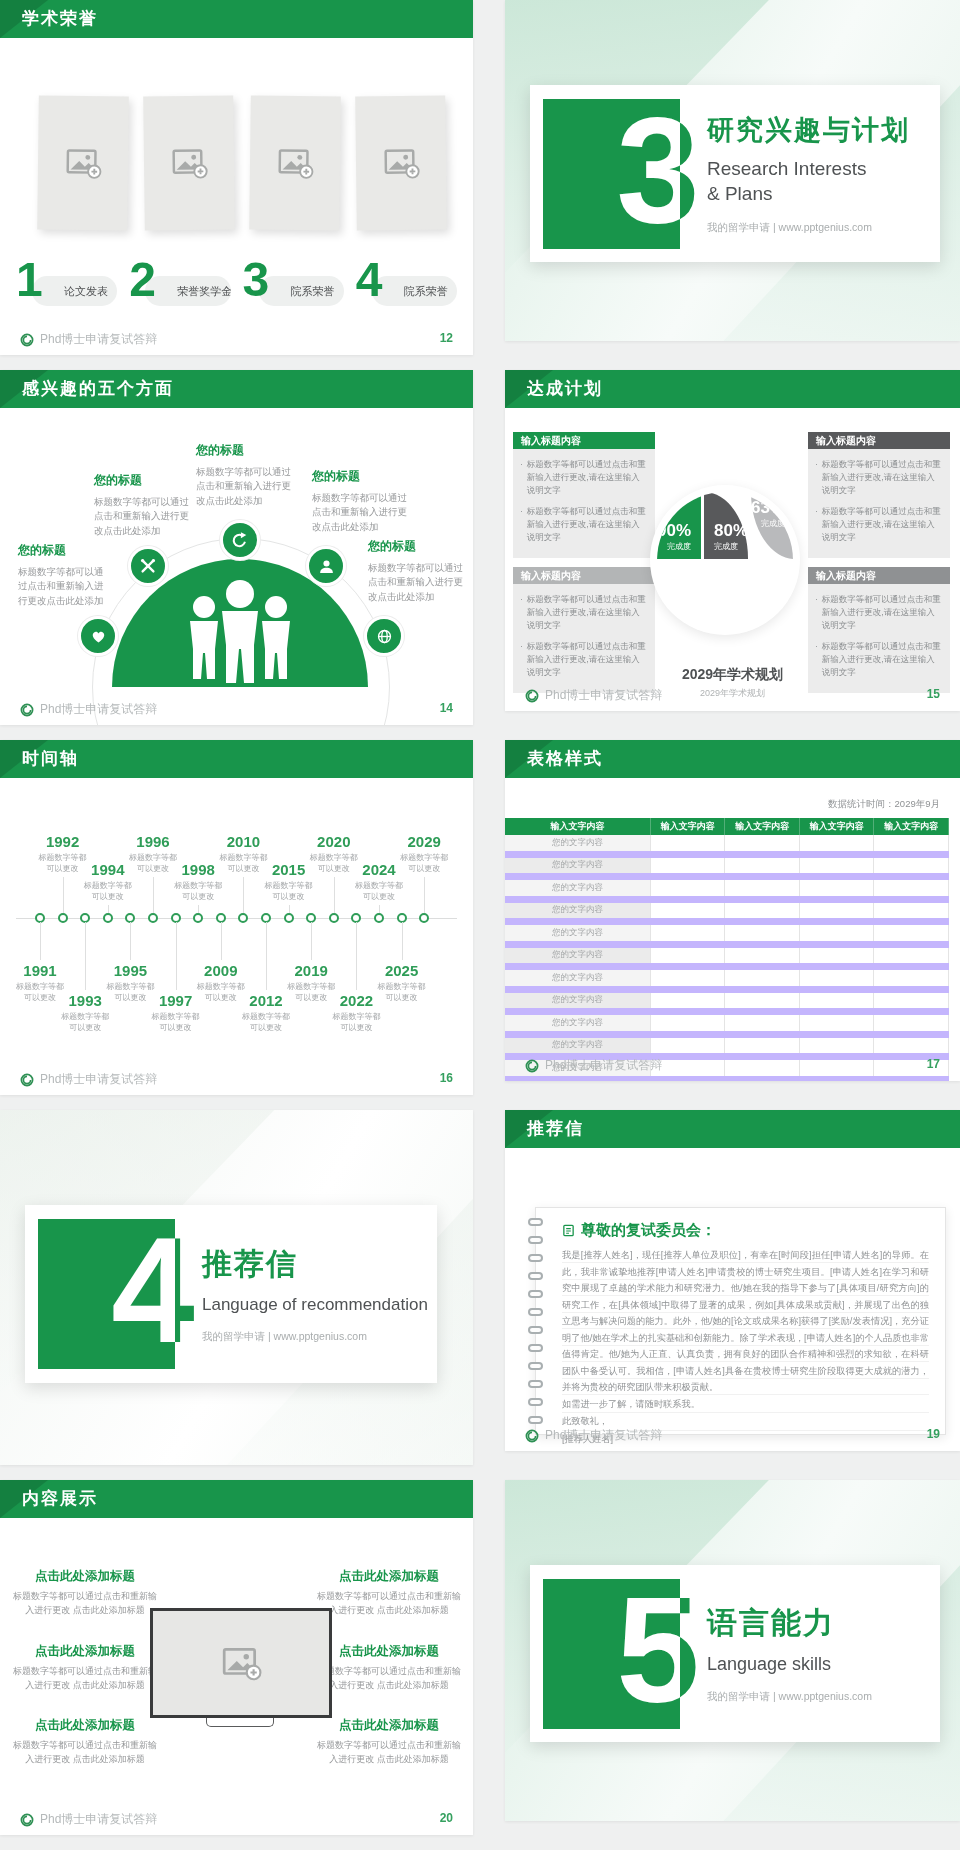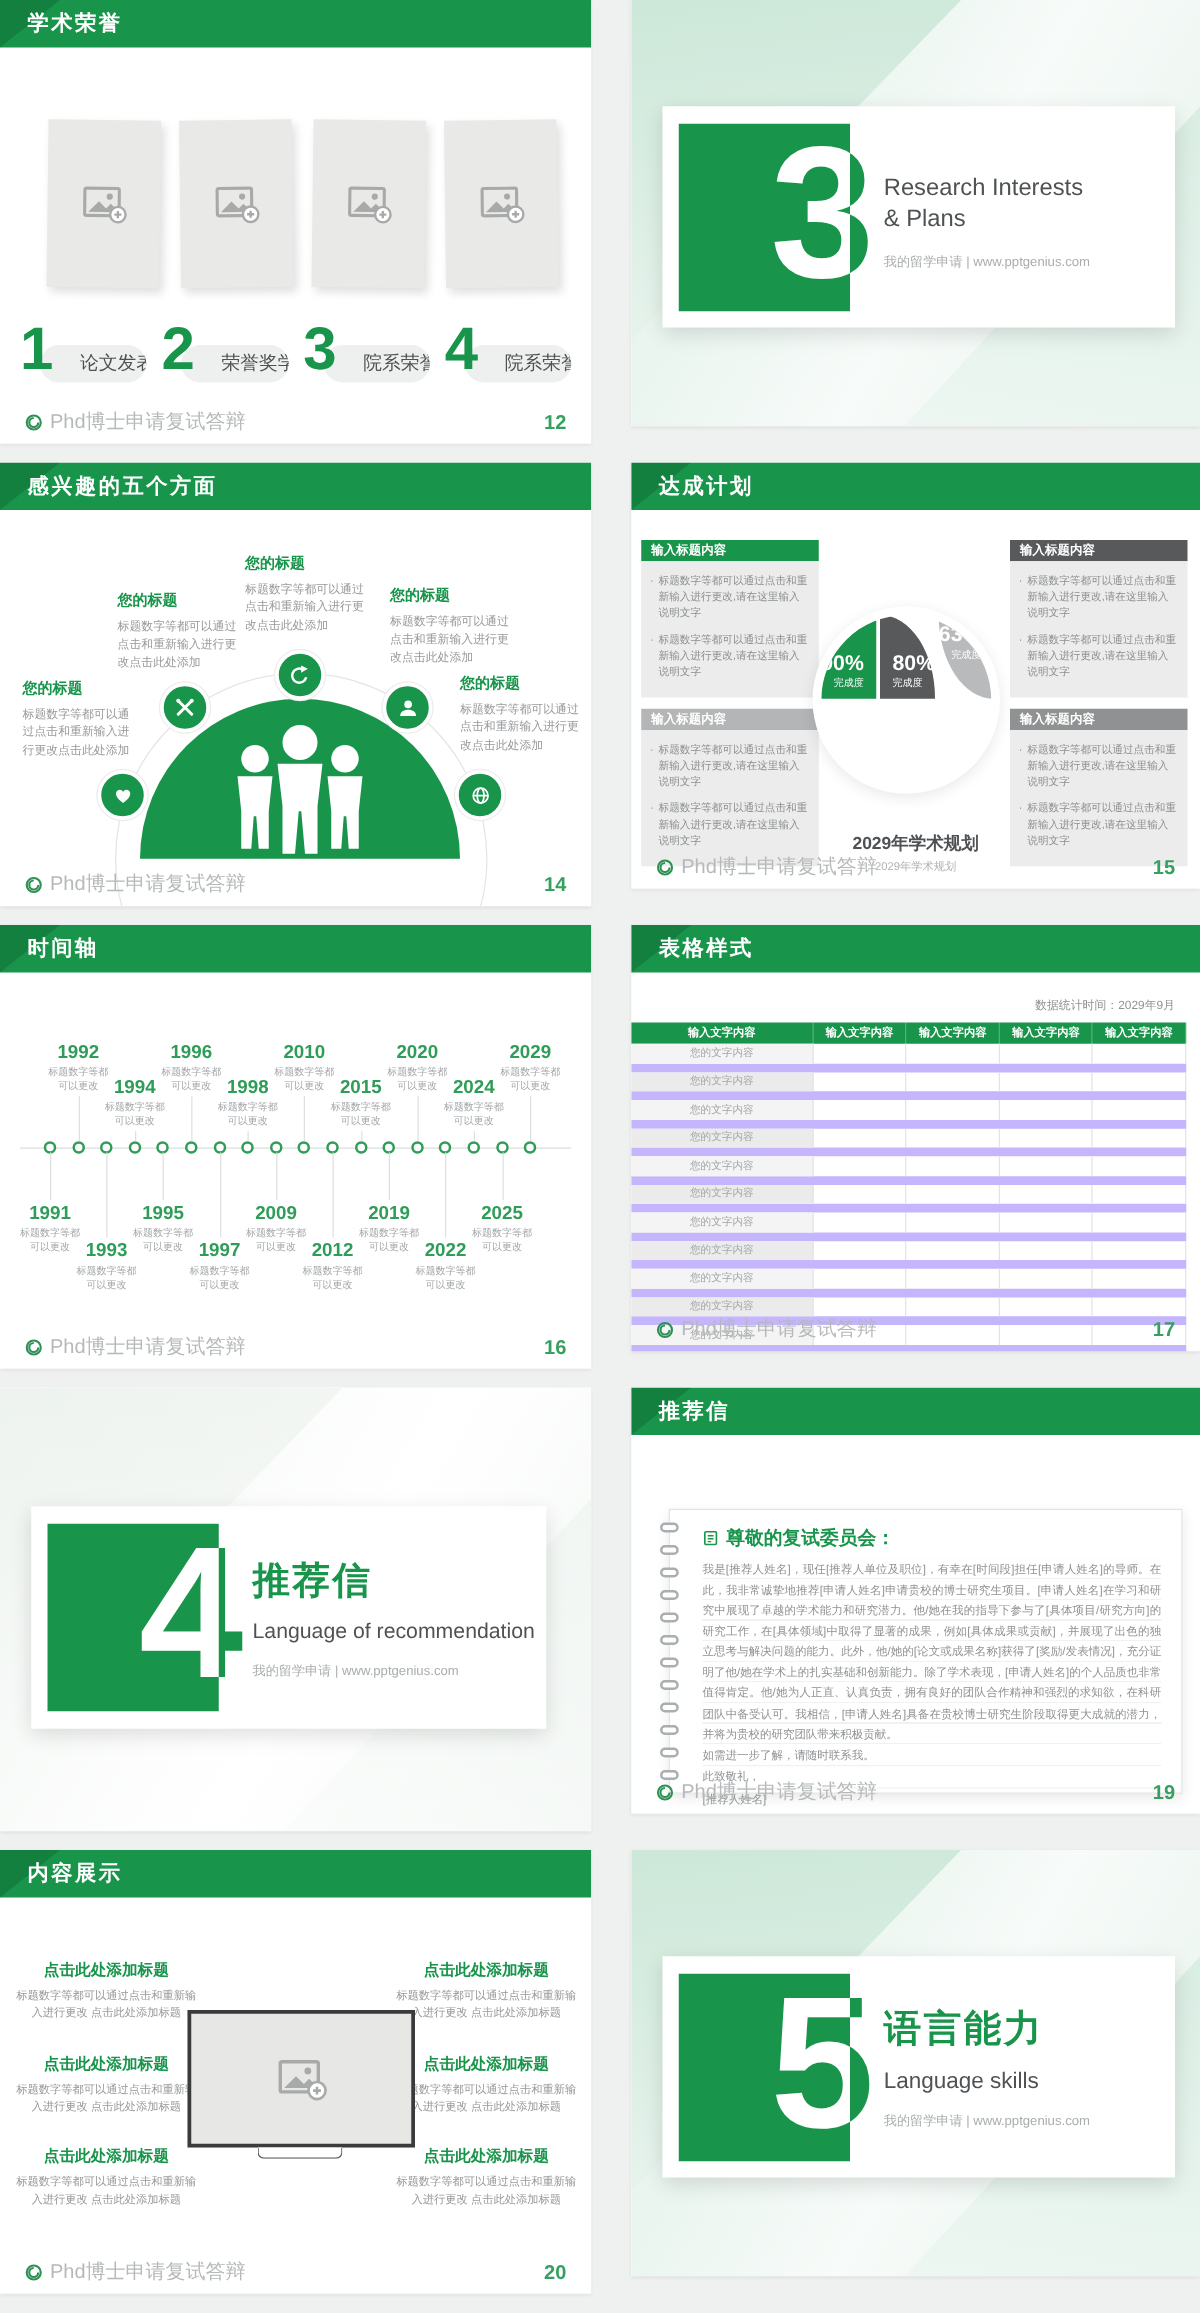--- a/index.html
+++ b/index.html
@@ -21,35 +21,35 @@
   #s21{left:505px;top:1480px;width:455px;height:341px;}
 
   
   .bar{position:relative;height:38px;background:#18954b;color:#fff;font-size:17px;font-weight:bold;
        line-height:38px;padding-left:22px;letter-spacing:2px;}
   .bar::before{content:"";position:absolute;left:0;top:0;width:0;height:0;
        border-top:38px solid rgba(0,0,0,.14);border-right:48px solid transparent;}
   .bar span{position:relative;}
 
   
-  .sfooter{position:absolute;left:20px;right:20px;bottom:7px;display:flex;align-items:flex-end;
-       justify-content:space-between;font-size:16px;color:#b5b9ba;}
+  .sfooter{position:absolute;left:20px;right:20px;bottom:7px;display:flex;align-items:flex-start;
+       justify-content:space-between;font-size:12px;color:#b5b9ba;}
   .brand{display:flex;align-items:center;gap:6px;}
   .pageno{color:#35a05f;font-weight:bold;}
 
   
   .photos{display:flex;gap:16px;padding:58px 0 0 38px;}
   .photo{width:90px;height:134px;background:#e9e9e7;box-shadow:3px 4px 8px rgba(0,0,0,.13);
        display:flex;align-items:center;justify-content:center;}
   .photo:nth-child(odd){transform:rotate(.7deg);}
   .photo:nth-child(even){transform:rotate(-.7deg);}
   .honors{display:flex;margin-top:36px;padding:0 8px 0 12px;}
   .honor{position:relative;width:25%;height:48px;}
   .pill{position:absolute;left:20px;right:8px;top:10px;height:30px;background:#eef0ef;border-radius:16px;
-       line-height:30px;padding-left:32px;font-size:15px;color:#4e5052;white-space:nowrap;overflow:hidden;}
+       line-height:30px;padding-left:32px;font-size:11px;color:#4e5052;white-space:nowrap;overflow:hidden;}
   .bignum{position:absolute;left:4px;top:-14px;font-size:48px;font-weight:bold;color:#18954b;z-index:2;}
 
   
   .deco-a{position:absolute;inset:0;background:linear-gradient(120deg,#ddefe5 0%,#f7fbf9 55%,#e7f3ec 100%);}
   .deco-b{position:absolute;left:0;top:0;width:58%;height:80%;opacity:.85;
        background:linear-gradient(#c9e6d6,#e6f3ec);clip-path:polygon(0 0,100% 0,0 100%);}
   .deco-c{position:absolute;right:0;bottom:0;width:52%;height:75%;opacity:.8;
        background:linear-gradient(#d4ebdf,#ecf6f1);clip-path:polygon(100% 0,100% 100%,0 100%);}
   .deco-light .deco-a{background:linear-gradient(120deg,#f2f6f3 0%,#ffffff 55%,#f3f7f4 100%);}
   .deco-light .deco-b{opacity:.5;background:linear-gradient(#e8efe9,#f7faf8);}
@@ -239,20 +239,21 @@
   <div class="deco-b"></div>
   <div class="deco-c"></div>
   <div class="card">
     <div class="numbox">
       <div class="n n-green">3</div>
       <div class="sq">
         <div class="n">3</div>
       </div>
     </div>
     <div class="sec-text">
+      <div class="sec-title">研究兴趣与计划</div>
       <div class="sec-sub">
         <div>Research Interests</div>
         <div>&amp; Plans</div>
       </div>
       <div class="sec-tag">我的留学申请 | www.pptgenius.com</div>
     </div>
   </div>
 </div>
 
 <div class="slide" id="s14">

